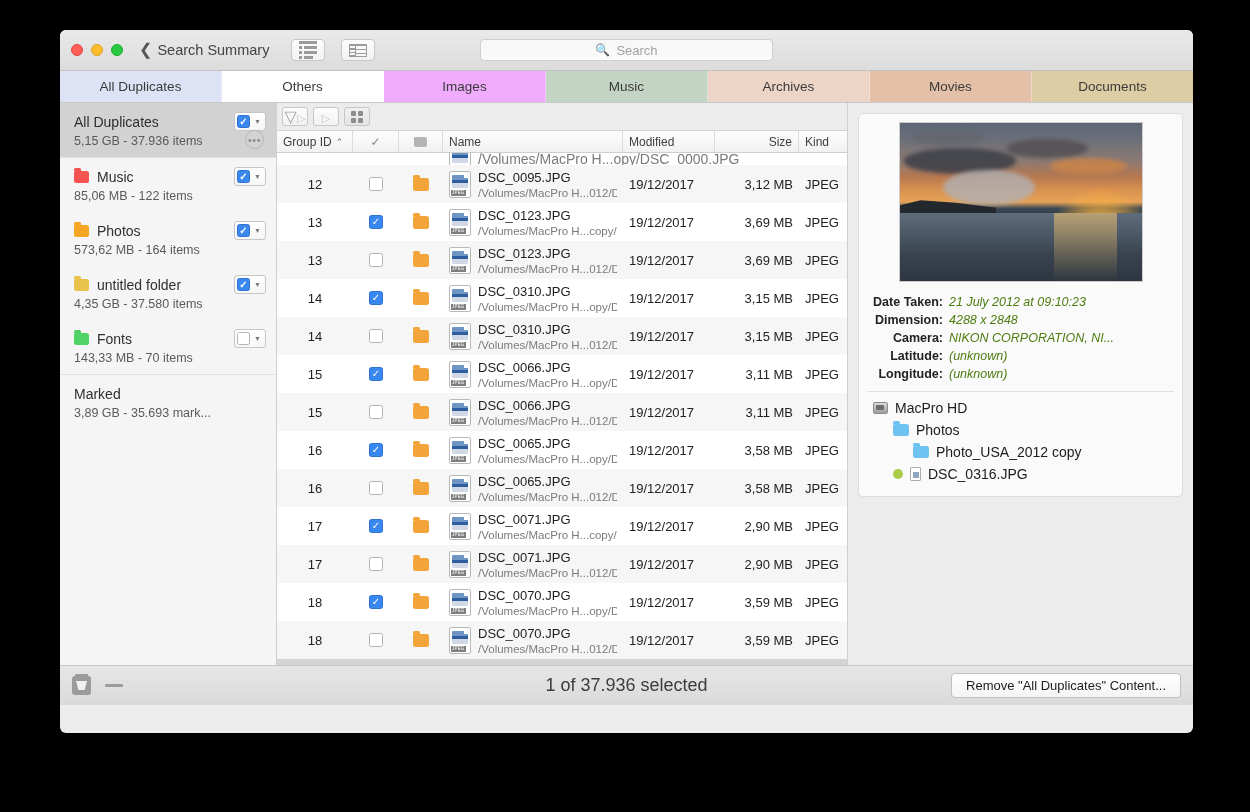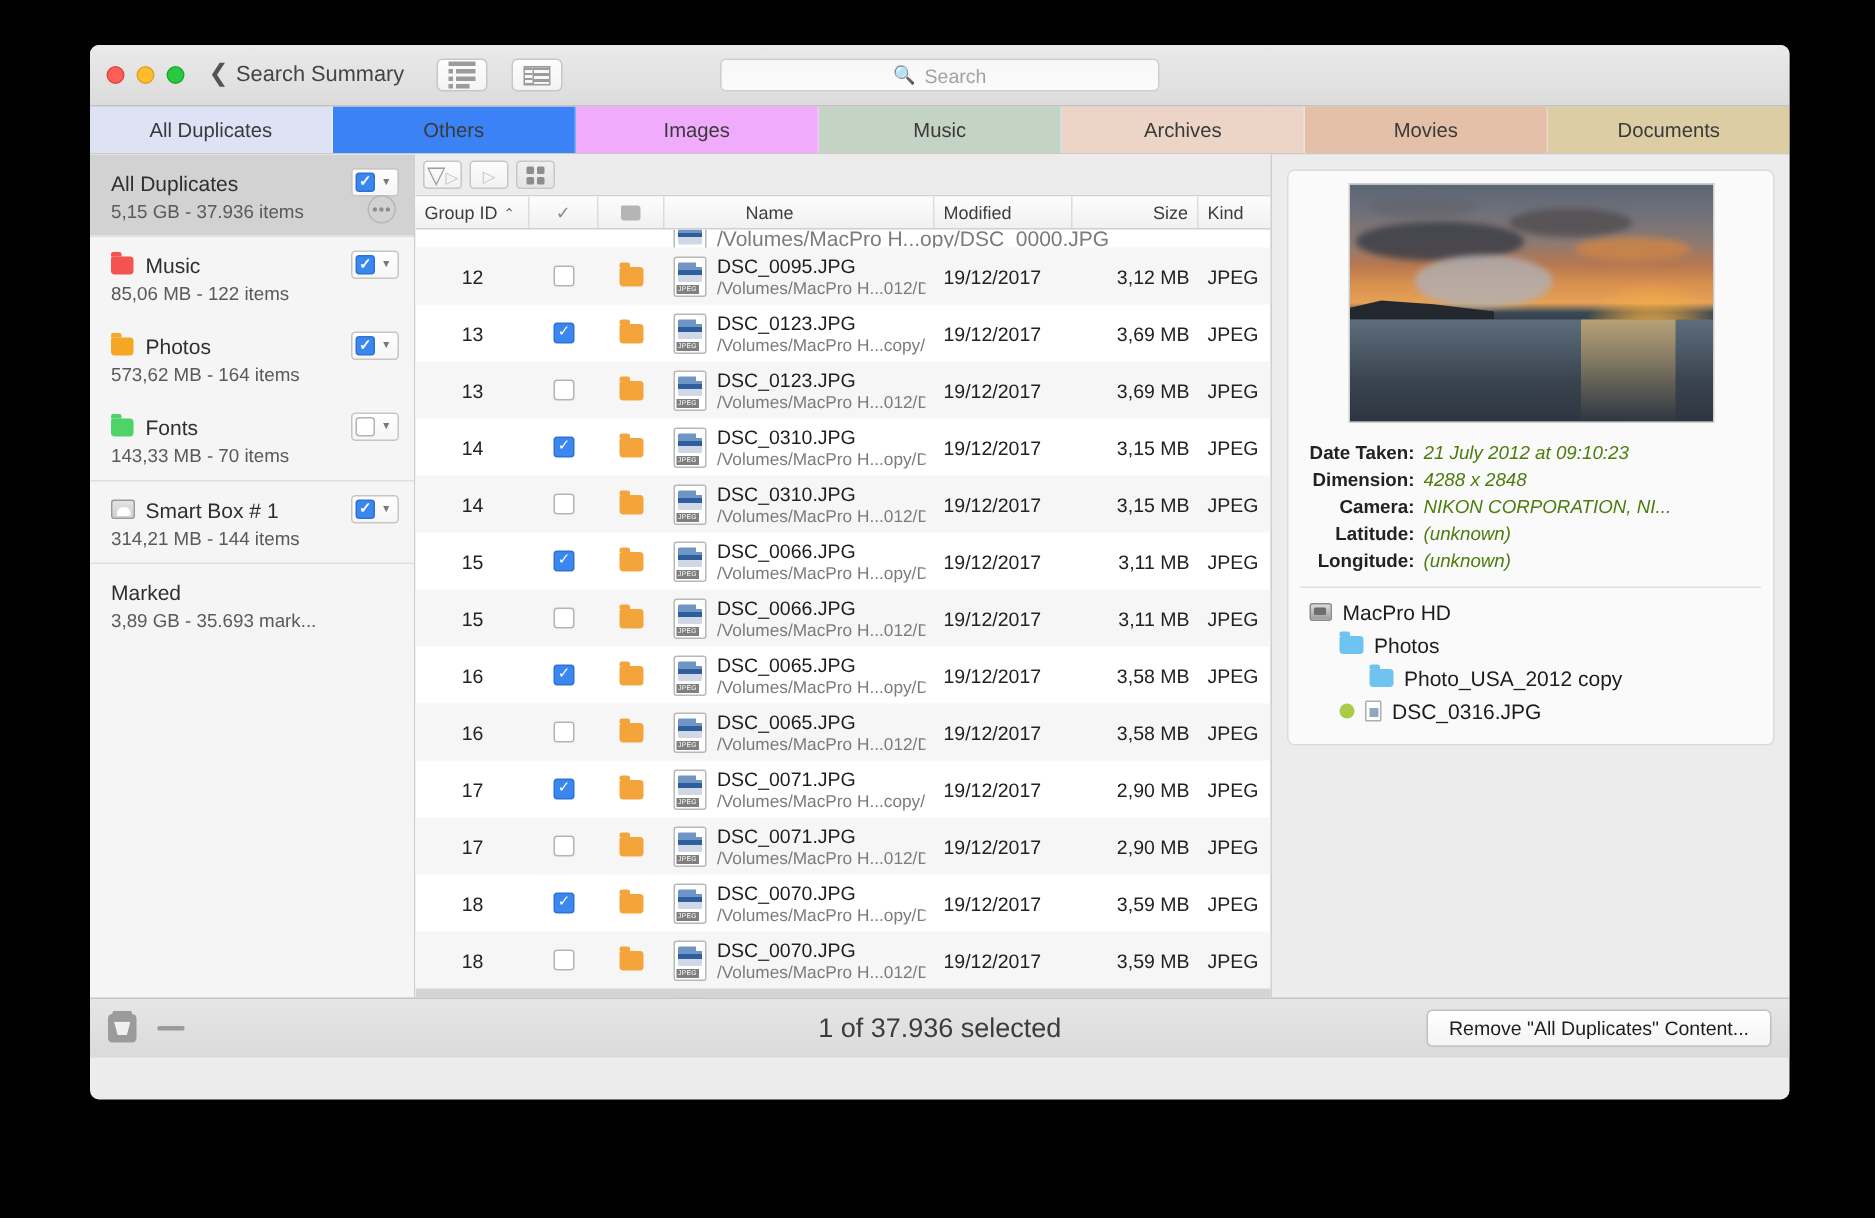--- a/index.html
+++ b/index.html
@@ -151,21 +151,21 @@
 
   .thead {
     height: 22px; display: flex; align-items: center;
     background: linear-gradient(180deg,#fdfdfd,#f1f1f1);
     border-bottom: 1px solid #cfcfcf; font-size: 12px; color: #3d3d3d;
   }
   .th { border-right: 1px solid #dcdcdc; height: 100%; display:flex; align-items:center; padding: 0 6px; }
   .th.c-group { width: 76px; }
   .th.c-chk   { width: 46px; justify-content:center; }
   .th.c-fold  { width: 44px; justify-content:center; }
-  .th.c-name  { flex:1; min-width:0;margin-left:48px;}
+  .th.c-name  { flex:1; min-width:0;}
   .th.c-mod   { width: 92px; }
   .th.c-size  { width: 84px; justify-content:flex-end; }
   .th.c-kind  { width: 48px; border-right:none;}
   .sortarrow { font-size: 9px; color:#666; margin-left: 4px;}
 
   .tbodywrap { flex:1; overflow:hidden; position:relative; }
   .trow { display:flex; align-items:center; height: 38px; font-size:13px; color:#222;}
   .trow.alt { background: #f6f6f6; }
   .trow.sel { background: #d4d4d4; }
   .trow.clip { height: 12px; overflow:hidden; align-items:flex-end; }
@@ -335,21 +335,21 @@
         <span class="mag">🔍</span>
         <span class="ph">Search</span>
       </div>
     </div>
   </div>
 
   <div class="tabs" id="tabs">
       <div class="tab" style="background: rgb(221, 227, 245);">
         <span>All Duplicates</span>
       </div>
-      <div class="tab" style="background: #3b82f6;">
+      <div class="tab" style="background: #ffffff;">
         <span>Others</span>
       </div>
       <div class="tab" style="background: #f0abfc;">
         <span>Images</span>
       </div>
       <div class="tab" style="background: rgb(196, 212, 196);">
         <span>Music</span>
       </div>
       <div class="tab" style="background: rgb(236, 213, 198);">
         <span>Archives</span>
@@ -393,39 +393,39 @@
             <span class="stitle">Photos</span>
             <div class="chk-group">
               <span class="cbox on"></span>
               <span class="caret">▼</span>
             </div>
           </div>
           <div class="ssub">573,62 MB - 164 items</div>
         </div>
         <div class="srow">
           <div class="sline1">
+            <span class="folder" style="background: rgb(232, 194, 74);"></span>
+            <span class="stitle">untitled folder</span>
+            <div class="chk-group">
+              <span class="cbox on"></span>
+              <span class="caret">▼</span>
+            </div>
+          </div>
+          <div class="ssub">4,35 GB - 37.580 items</div>
+        </div>
+        <div class="srow">
+          <div class="sline1">
             <span class="folder" style="background: rgb(79, 210, 102);"></span>
             <span class="stitle">Fonts</span>
             <div class="chk-group">
               <span class="cbox"></span>
               <span class="caret">▼</span>
             </div>
           </div>
           <div class="ssub">143,33 MB - 70 items</div>
-        </div>
-        <div class="srow sep">
-          <div class="sline1">
-            <span class="smartbox"></span>
-            <span class="stitle">Smart Box # 1</span>
-            <div class="chk-group">
-              <span class="cbox on"></span>
-              <span class="caret">▼</span>
-            </div>
-          </div>
-          <div class="ssub">314,21 MB - 144 items</div>
         </div>
         <div class="srow sep noicon">
           <div class="sline1">
             <span class="stitle">Marked</span>
           </div>
           <div class="ssub">3,89 GB - 35.693 mark...</div>
         </div>
       </div>
 
     <div class="center">

